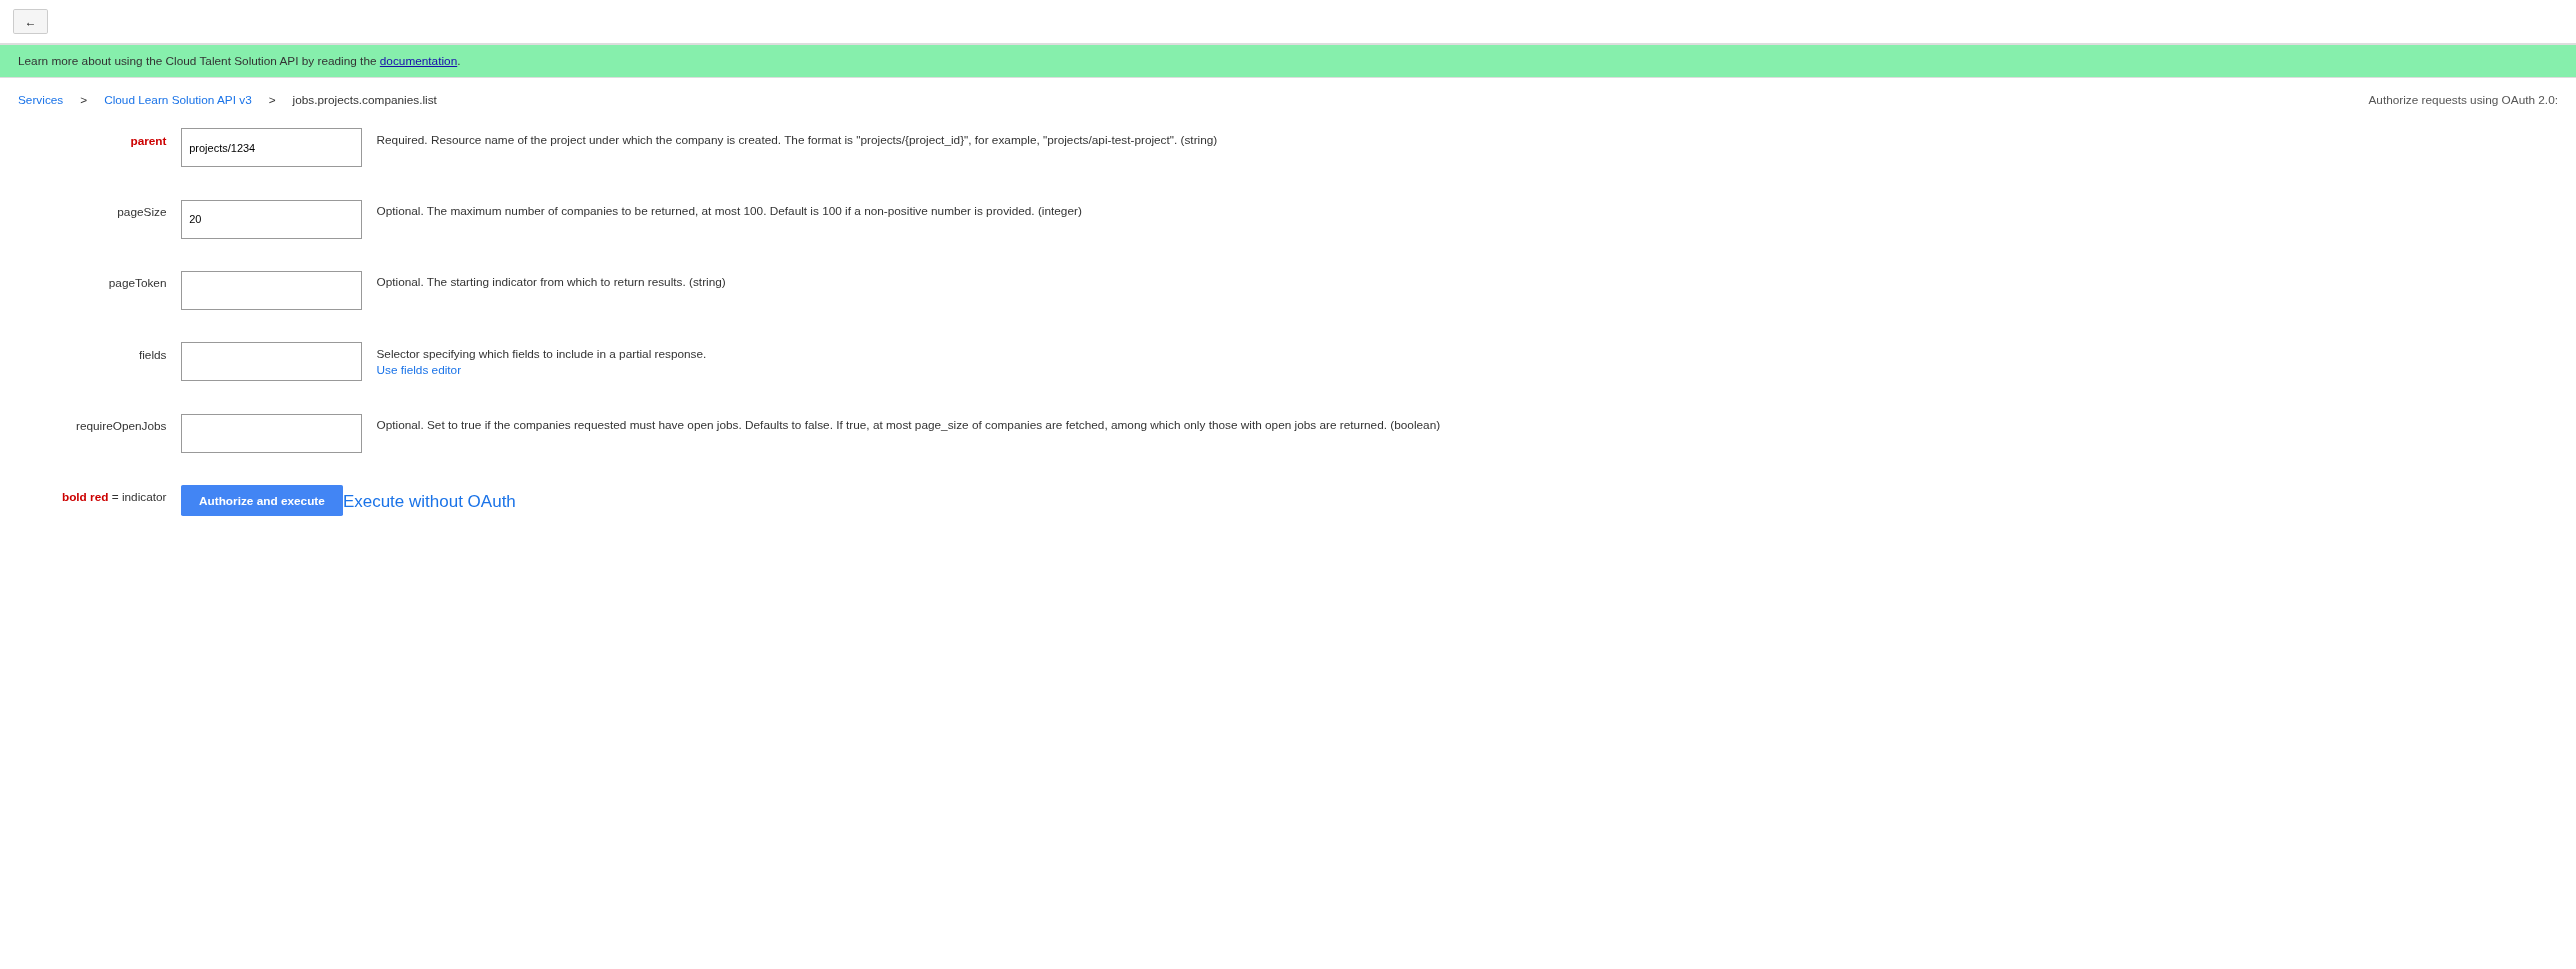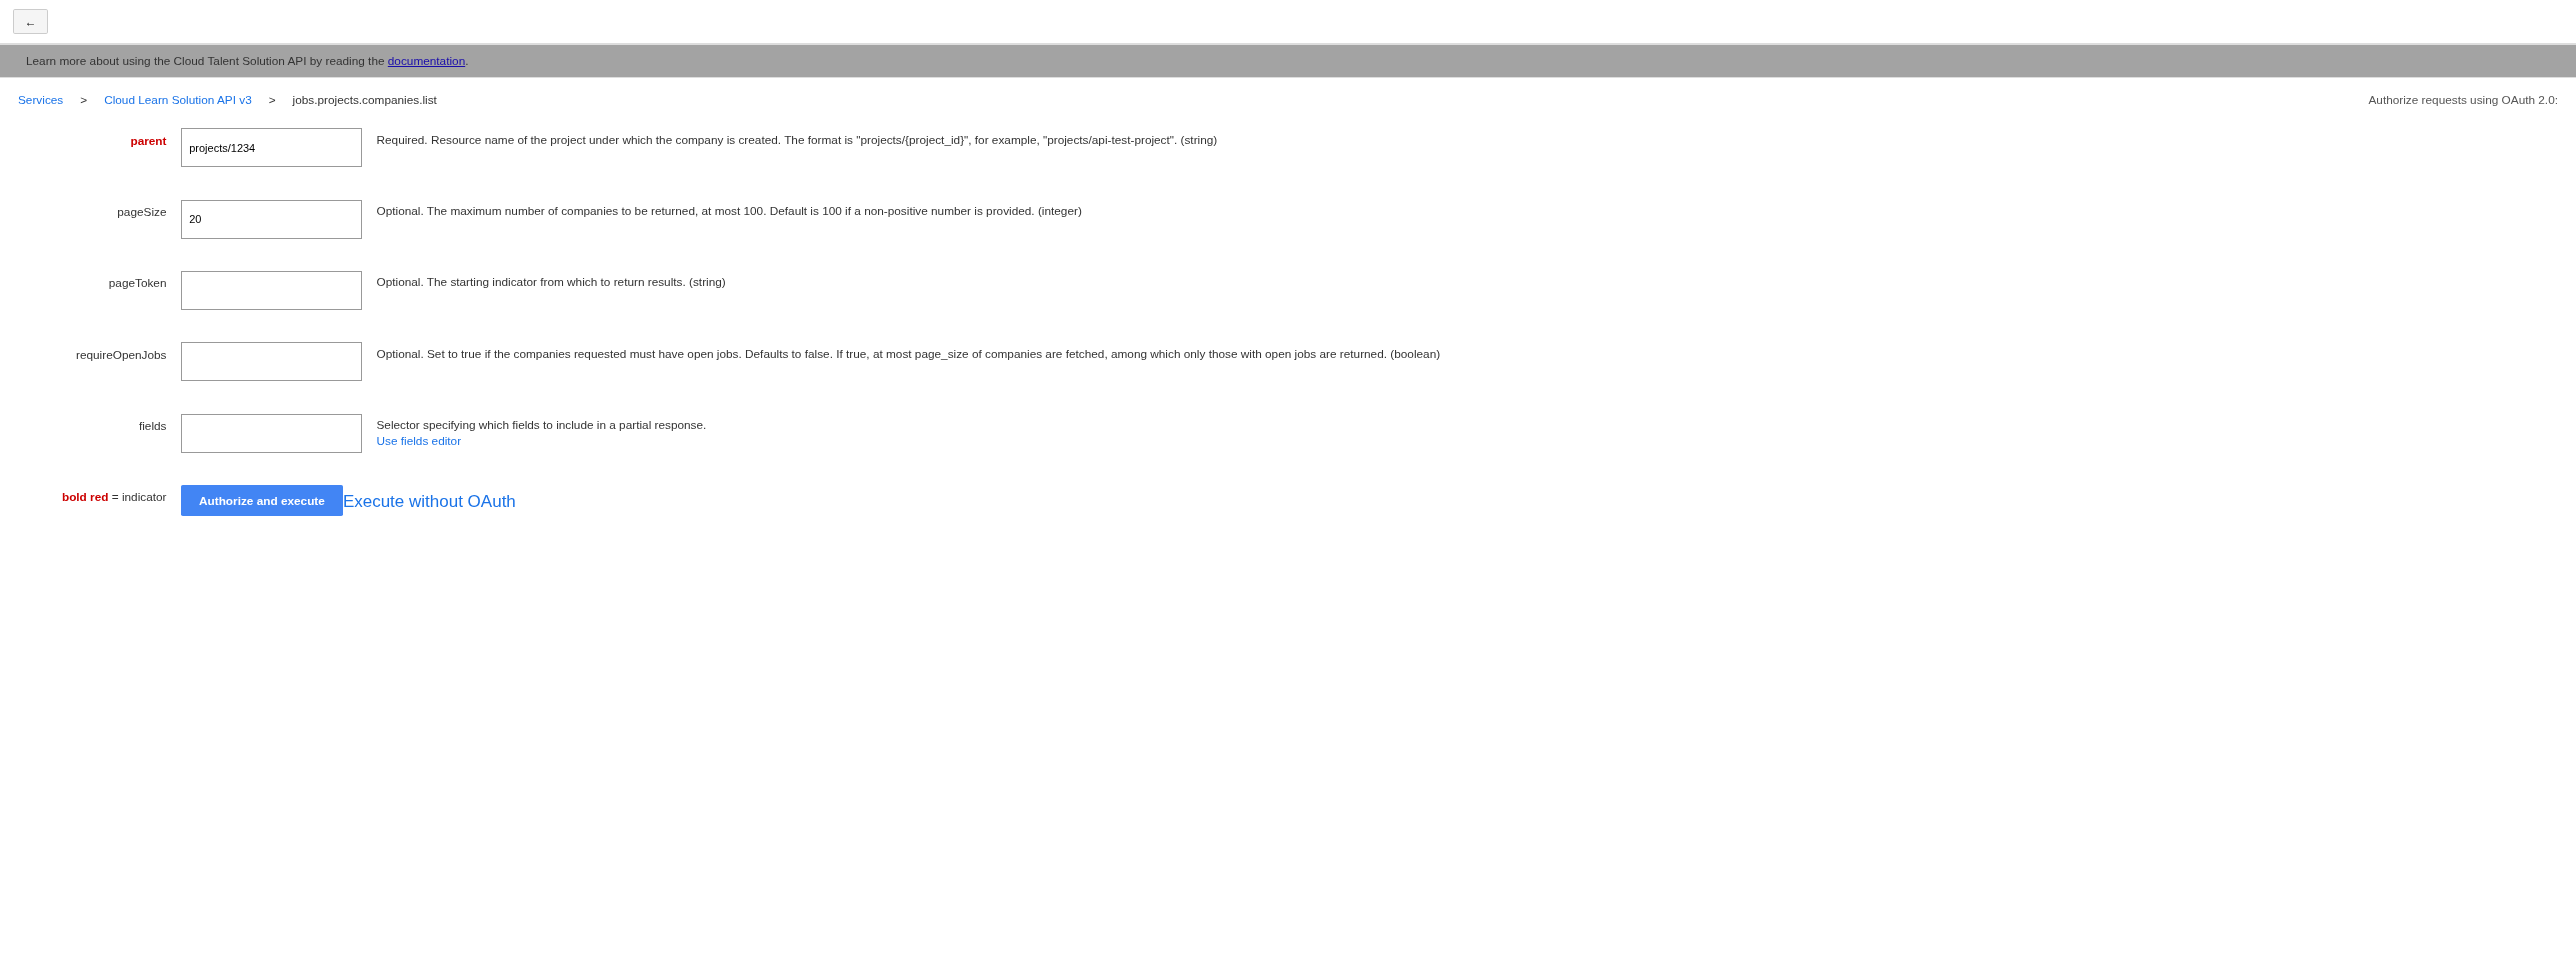--- a/index.html
+++ b/index.html
@@ -19,24 +19,24 @@
     }
     .back-btn {
       background: #f5f5f5;
       border: 0.9px solid #ccc;
       padding: 4.5px 11px;
       cursor: pointer;
       font-size: 11.8px;
       border-radius: 1.8px;
     }
     .info-banner {
-      background: #a3a3a3;
+      background: #86efac;
       border-top: 0.9px solid #ddd;
       border-bottom: 0.9px solid #ddd;
-      padding: 9px 26px;
+      padding: 9px 18px;
       font-size: 11.8px;
       color: #333;
     }
     .info-banner a {
       color: #1a0dab;
       text-decoration: underline;
     }
     .breadcrumb {
       padding: 14.5px 18px;
       font-size: 11.8px;
@@ -175,36 +175,36 @@
 
   <div class="form-row">
     <div class="field-label">pageToken</div>
     <div class="field-input">
       <input type="text" style="">
     </div>
     <div class="field-description">Optional. The starting indicator from which to return results. (string)</div>
   </div>
 
   <div class="form-row">
-    <div class="field-label">requireOpenJobs</div>
-    <div class="field-input">
-      <input type="text" style="">
-    </div>
-    <div class="field-description">Optional. Set to true if the companies requested must have open jobs. Defaults to false. If true, at most page_size of companies are fetched, among which only those with open jobs are returned. (boolean)</div>
-  </div>
-
-  <div class="form-row">
     <div class="field-label">fields</div>
     <div class="field-input">
       <input type="text" style="">
     </div>
     <div class="field-description">
       <span>Selector specifying which fields to include in a partial response.</span>
       <a href="#">Use fields editor</a>
     </div>
+  </div>
+
+  <div class="form-row">
+    <div class="field-label">requireOpenJobs</div>
+    <div class="field-input">
+      <input type="text" style="">
+    </div>
+    <div class="field-description">Optional. Set to true if the companies requested must have open jobs. Defaults to false. If true, at most page_size of companies are fetched, among which only those with open jobs are returned. (boolean)</div>
   </div>
 
   <div class="form-row" style="align-items:flex-start; margin-top:9px;">
     <div class="field-label">
       <span class="bold-red" style="color:#c00; font-weight:bold;">bold red</span>
       <span> <span>=</span> </span>
       <span>indicator</span>
     </div>
     <div class="actions-col">
       <button class="btn-authorize">Authorize and execute</button>

